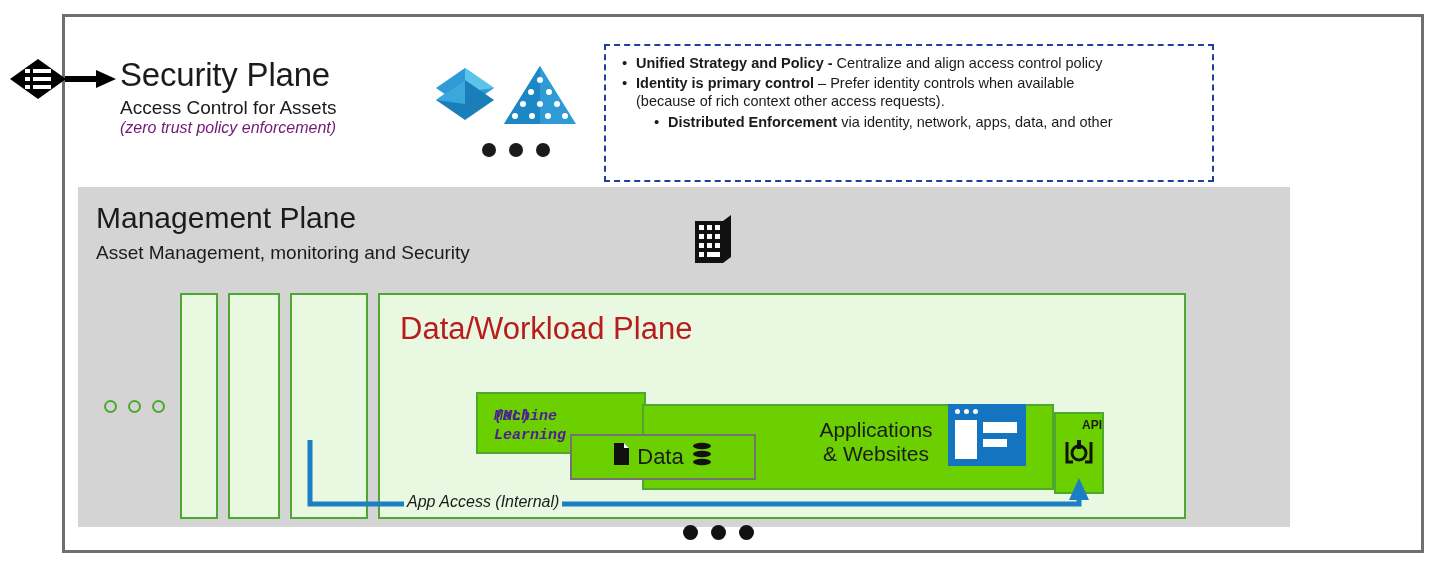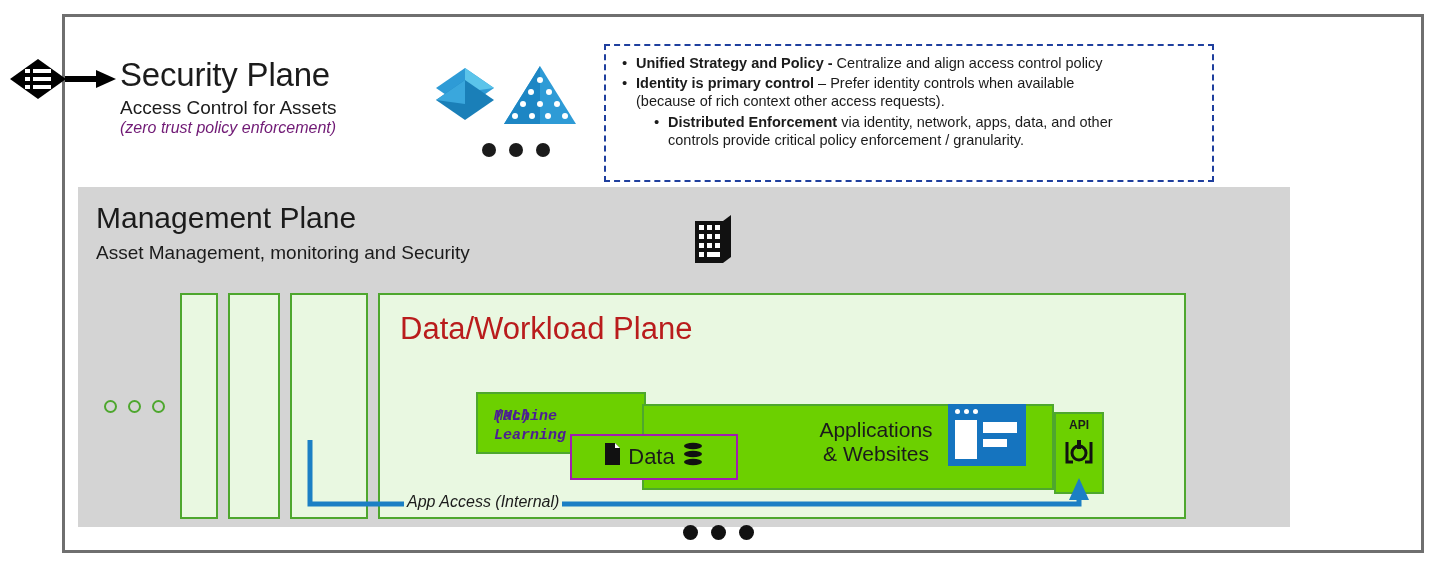--- a/index.html
+++ b/index.html
@@ -213,23 +213,23 @@
     left: 122px; top: 12px;
     width: 220px;
     text-align: center;
     font-size: 21px;
     line-height: 1.15;
     color: #1b1b1b;
   }
   .data-box {
     position: absolute;
     left: 570px; top: 434px;
-    width: 168px; height: 46px;
+    width: 186px; height: 46px;
     background: #6cd000;
-    border: 2px solid #a21caf;
+    border: 2px solid #737373;
     display: flex; align-items: center; justify-content: center;
     gap: 7px;
     font-size: 22px;
     color: #1b1b1b;
   }
 
   
   .browser-icon {
     position: absolute;
     left: 948px; top: 404px;
@@ -263,21 +263,21 @@
   
   .api-box {
     position: absolute;
     left: 1054px; top: 412px;
     width: 50px; height: 82px;
     background: #6cd000;
     border: 2px solid #4ea72e;
   }
   .api-box .api-label {
     position: absolute; left: 0; right: 0; top: 4px;
-    text-align: center;
+    text-align: right;
     font-size: 12px; font-weight: bold; color: #1b1b1b;
   }
   .api-box .api-glyph {
     position: absolute; left: 0; right: 0; top: 22px;
     text-align: center;
     font-size: 26px; color: #1b1b1b; line-height: 1;
   }
 
   
   .connector { position: absolute; left: 0; top: 0; width: 1438px; height: 573px; pointer-events: none; }
@@ -357,21 +357,20 @@
     <ul>
       <li>
         <span class="bold">Unified Strategy and Policy -</span><span> Centralize and align access control policy</span>
       </li>
       <li>
         <span class="bold">Identity is primary control</span><span> – Prefer identity controls when available</span>
         <span class="cont">(because of rich context other access requests).</span>
       </li>
       <li class="nested">
         <span class="bold">Distributed Enforcement</span><span> via identity, network, apps, data, and other</span>
-        <span class="cont">controls provide critical policy enforcement / granularity.</span>
       </li>
     </ul>
   </div>
 
   <div class="mgmt-plane">
     <div class="mp-title">Management Plane</div>
     <div class="mp-sub">Asset Management, monitoring and Security</div>
 
     <div class="mp-icons">
       <span>

